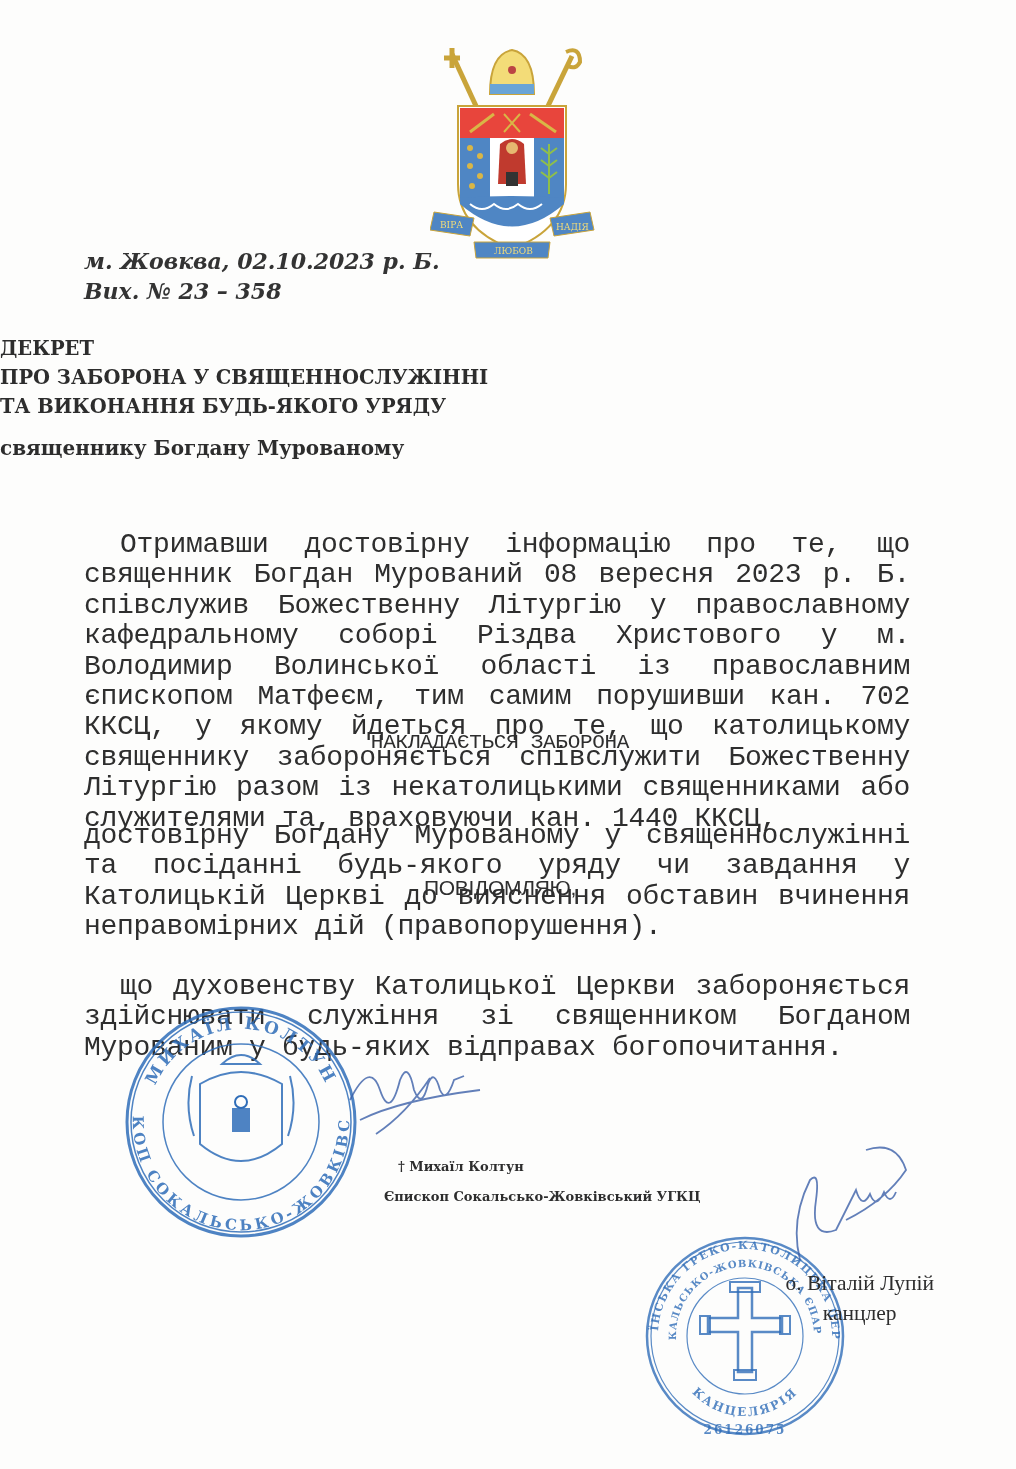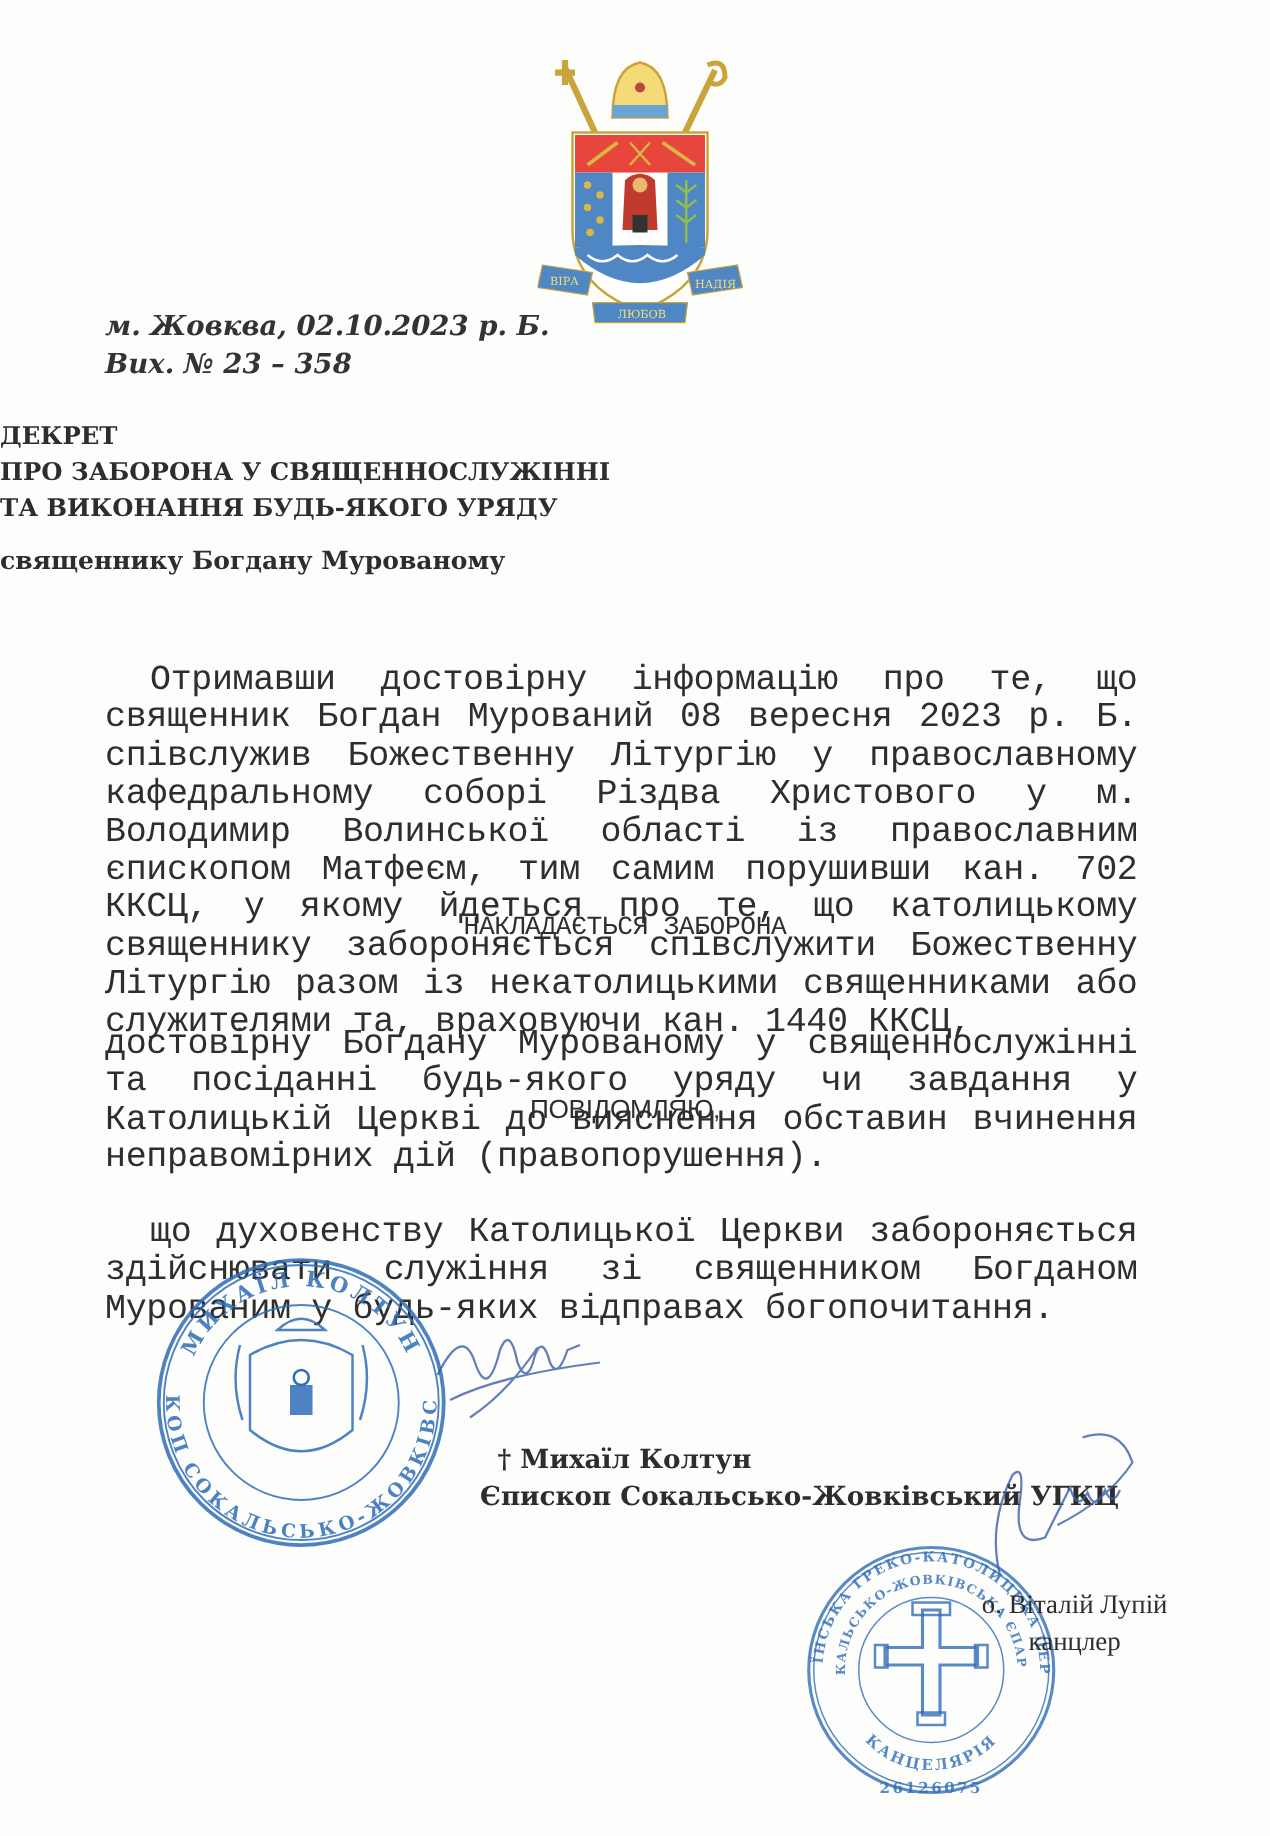--- a/index.html
+++ b/index.html
@@ -54,21 +54,21 @@
       position: absolute; left: 0; width: 1000px; text-align: center;
       font-family: "Liberation Sans", sans-serif;
       font-size: 21px; color: #2e2e2e; letter-spacing: -0.3px;
     }
     .h-nakl { top: 731px; font-family: Liberation Mono, monospace; }
     .h-povid { top: 876px; }
 
     .sig-bishop {
       position: absolute; left: 398px; top: 1152px;
       font-family: "DejaVu Serif", serif; font-weight: bold;
-      font-size: 21px; line-height: 30px; color: #2d2d2d;
+      font-size: 13px; line-height: 30px; color: #2d2d2d;
     }
     .sig-bishop .name { padding-left: 0; }
     .sig-bishop .role { margin-left: -14px; }
 
     .sig-chancellor {
       position: absolute; right: 108px; top: 1268px; text-align: center;
       font-family: "Liberation Serif", serif;
       font-size: 21.5px; line-height: 30px; color: #2d2d2d;
     }
 

